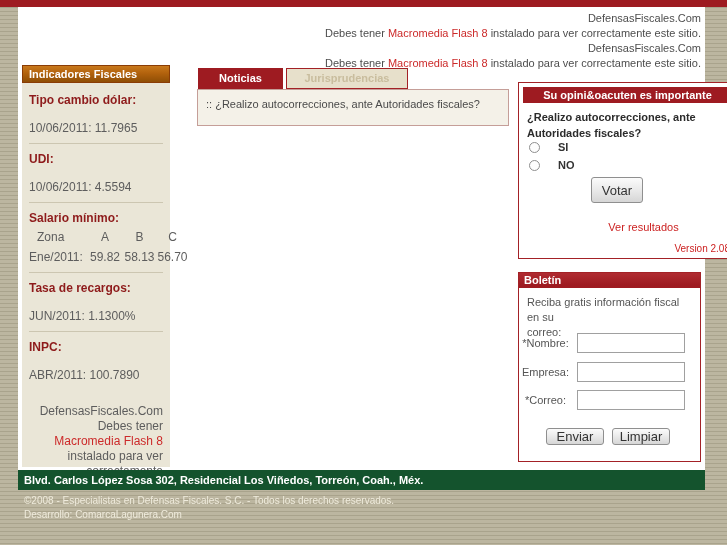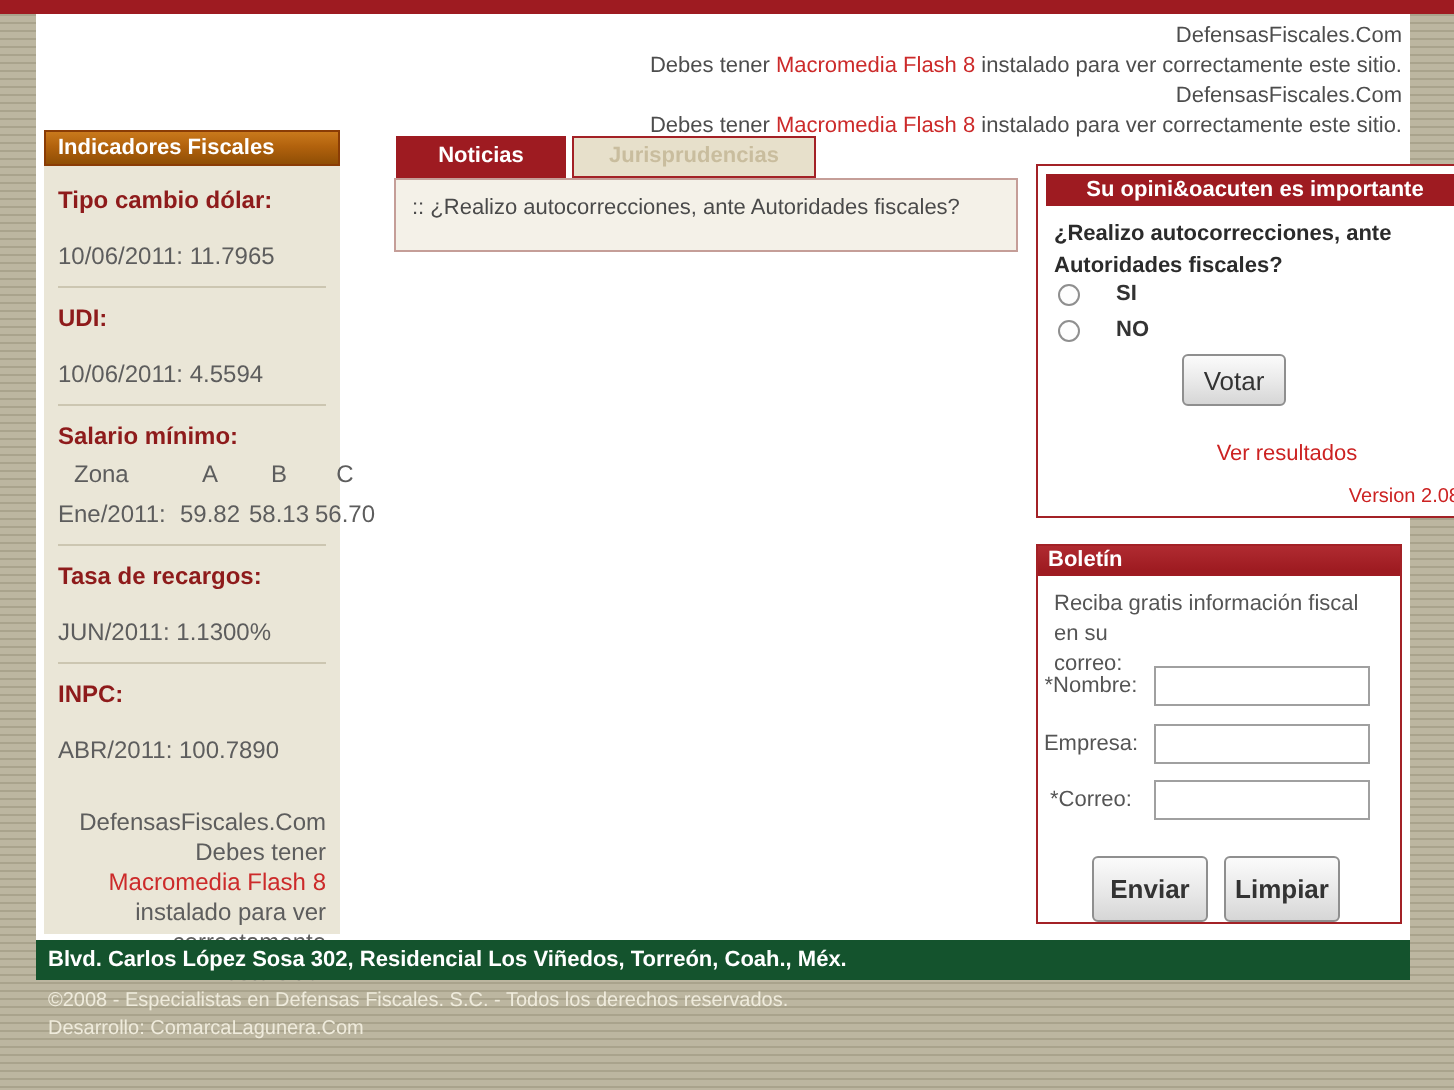--- a/index.html
+++ b/index.html
@@ -59,21 +59,21 @@
   .poll-results { position:absolute; top:138px; width:100%; text-align:center; font-size:11px; color:#cc2222; cursor:pointer; }
   .poll-version { position:absolute; right:6px; bottom:4px; font-size:10px; color:#cc2222; }
 
   
   .newsletter { position:absolute; left:500px; top:265px; width:183px; height:190px; background:#ffffff; border:1px solid #a32126; }
   .nl-header { height:15px; background:linear-gradient(180deg,#b02b31 0%,#9e1b21 80%); color:#fff; font-size:11px; font-weight:bold; line-height:15px; padding-left:5px; }
   .nl-desc { padding:7px 8px 0 8px; font-size:11px; color:#555; line-height:15px; }
   .nl-row { position:absolute; left:0; width:100%; height:20px; }
   .nl-label { position:absolute; left:0; width:53px; text-align:center; font-size:11px; color:#555; top:4px; }
   .nl-input { position:absolute; left:58px; top:0; width:108px; height:20px; border:1px solid #a0a0a0; font-size:11px; padding:0 3px; font-family:"Liberation Sans", sans-serif; }
-  .nl-btn { position:absolute; height:33px; width:58px;font-weight:bold; }
+  .nl-btn { position:absolute; height:17px; width:58px; }
 
   
   .footer-bar { position:absolute; left:0px; top:463px; width:687px; height:20px; background:#14532d; color:#fff; font-size:11px; font-weight:bold; }
   .footer-address { position:absolute; left:6px; top:4px; }
   .footer-phones { position:absolute; right:5px; top:4px; }
   .copyright { position:absolute; left:24px; top:494px; font-size:10px; color:#efebdc; line-height:14px; }
   .dev-link { cursor:pointer; }
 </style>
 </head>
 <body>

